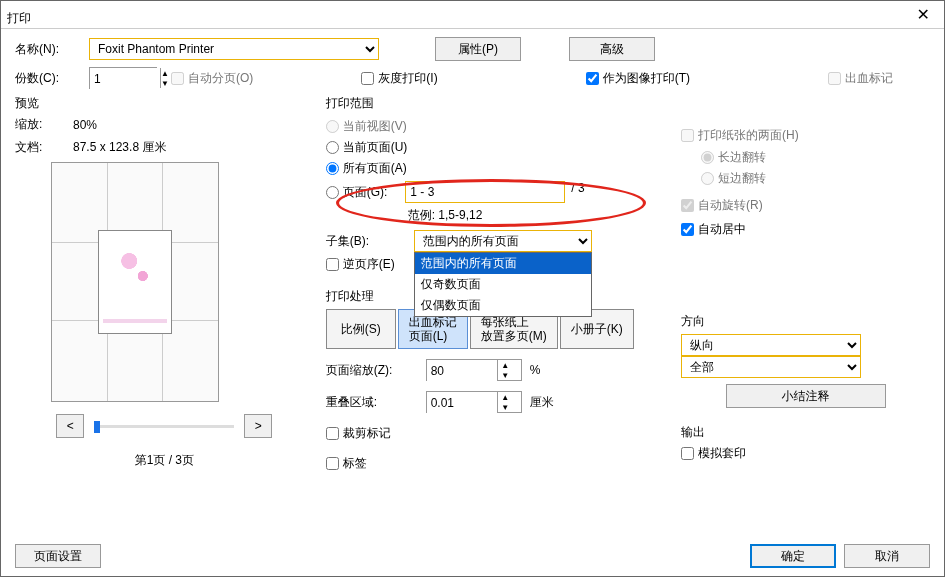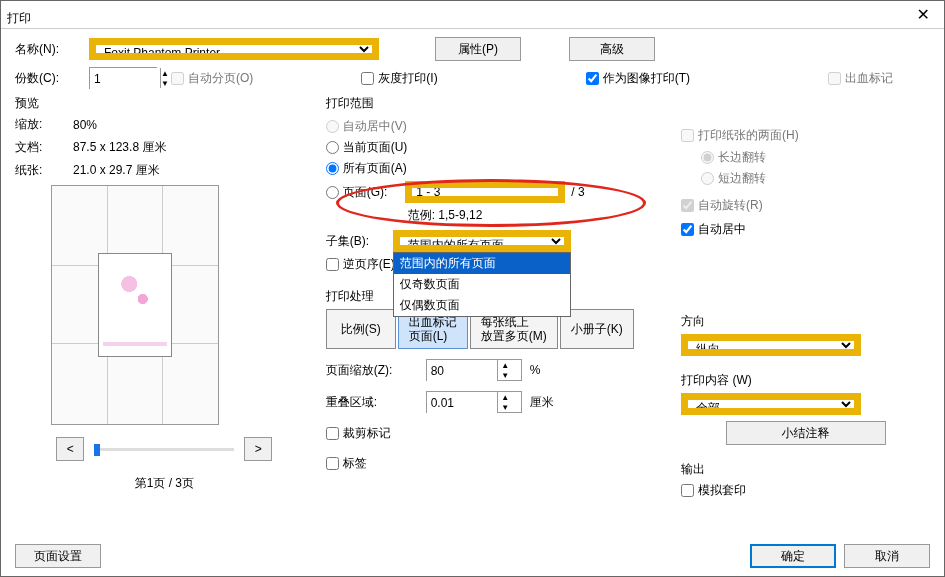--- a/index.html
+++ b/index.html
@@ -3,21 +3,21 @@
 <meta charset="utf-8">
 <style>
 * { box-sizing: border-box; margin: 0; padding: 0; font-family: "Microsoft YaHei", "SimSun", sans-serif; font-size: 12px; }
 body { background: #fff; width: 945px; height: 577px; position: relative; border: 1px solid #666; overflow: hidden; }
 .titlebar { height: 28px; display: flex; align-items: center; padding: 0 6px; border-bottom: 1px solid #ccc; }
 .titlebar .title { flex: 1; margin-top: 8px; }
 .titlebar .close { font-size: 16px; cursor: pointer; padding: 0 8px; }
 .content { padding: 8px 14px 0 14px; }
 .row { display: flex; align-items: center; margin-bottom: 6px; gap: 14px; }
 .lbl-left { width: 60px; }
-select, input[type=text] { border: 7px solid #eab308; background: #fff; height: 22px; padding: 0 4px; }
+select, input[type=text] { border: 1px solid #eab308; background: #fff; height: 22px; padding: 0 4px; }
 .btn { display: inline-flex; align-items: center; justify-content: center; border: 1px solid #999; background: #f0f0f0; height: 24px; min-width: 86px; padding: 0 10px; cursor: pointer; }
 .btn.small { min-width: 28px; padding: 0 6px; }
 .btn.primary { border: 2px solid #0078d4; }
 .checkbox, .radio { display: inline-flex; align-items: center; gap: 4px; }
 .checkbox input, .radio input { width: 13px; height: 13px; }
 .cols { display: flex; gap: 12px; margin-top: 6px; }
 .left-col { width: 300px; }
 .mid-col { width: 345px; }
 .right-col { width: 250px; margin-top: 32px; }
 .section-title { margin-bottom: 4px; }
@@ -29,27 +29,27 @@
 .preview-box .h2 { position:absolute; left:0; right:0; top:66%; height:1px; background:#ccc; }
 .preview-box .v1 { position:absolute; top:0; bottom:0; left:33%; width:1px; background:#ccc; }
 .preview-box .v2 { position:absolute; top:0; bottom:0; left:66%; width:1px; background:#ccc; }
 .nav-row { display:flex; align-items:center; justify-content:center; gap:10px; margin-top:12px; }
 .nav-row .track { width:140px; height:3px; background:#ddd; position:relative; }
 .nav-row .track .knob { position:absolute; top:-4px; left:0; width:6px; height:12px; background:#1a73e8; }
 .page-indicator { text-align:center; margin-top:14px; }
 fieldset.range { border: none; }
 .radio-col { display:flex; flex-direction:column; gap:4px; margin-top:2px; }
 .ellipse { position:absolute; left: 335px; top: 178px; width: 310px; height: 48px; border: 3px solid #e1261c; border-radius: 50%; pointer-events:none; }
-.pages-row { display:flex; align-items:center; gap:4px; }
+.pages-row { display:flex; gap:4px; }
 .pages-input { width: 160px; }
 .total-pages { margin-left: 2px; }
 .ex-row { margin: 4px 0 6px 82px; font-size: 12px; }
-.subset-row { display:flex; align-items:flex-start; gap: 11px; margin-top: 2px; }
+.subset-row { display:flex; align-items:flex-start; gap: 24px; margin-top: 2px; }
 .subset-label { width: 56px; padding-top:3px; }
-.combo-wrap { position: relative; width: 204px; }
+.combo-wrap { position: relative; width: 204px; margin-left: 8px; }
 .combo { width: 178px; }
 .combo-list { position:absolute; top:22px; left:0; width:178px; border:1px solid #666; background:#fff; z-index:50; }
 .combo-list div { padding: 2px 6px; }
 .combo-list div.selected { background:#0a62c9; color:#fff; }
 .handling-title { margin-top: 14px; }
 .btn-group { display:flex; gap:2px; margin-top:4px; }
 .btn-group .tbtn { border:1px solid #888; background:#f4f4f4; padding:6px 10px; display:flex; flex-direction:column; align-items:center; justify-content:center; min-width:70px; height:40px; line-height:1.2; cursor:pointer; }
 .btn-group .tbtn.active { background:#cfe3fb; border-color:#5a8fd6; }
 .form-row { display:flex; align-items:center; gap:8px; margin-top:10px; }
 .form-row .lbl { width: 92px; }
@@ -119,24 +119,20 @@
     <div class="left-col">
       <div class="section-title">预览</div>
       <div class="row">
           <span style="width:44px">缩放:</span>
           <span>80%</span>
         </div>
       <div class="row">
           <span style="width:44px">文档:</span>
           <span>87.5 x 123.8 厘米</span>
         </div>
-      <div class="row">
-          <span style="width:44px">纸张:</span>
-          <span>21.0 x 29.7 厘米</span>
-        </div>
       <div class="preview-box">
         <div class="h1"></div>
           <div class="h2"></div>
           <div class="v1"></div>
           <div class="v2"></div>
         <div class="page-inner">
           <div class="accent"></div>
             <div class="txt"></div>
         </div>
       </div>
@@ -149,21 +145,21 @@
       </div>
       <div class="page-indicator">第1页 / 3页</div>
     </div>
 
     <div class="mid-col">
       <div class="section-title">打印范围</div>
       <fieldset class="range">
         <div class="radio-col">
           <label class="radio disabled">
               <input type="radio" name="pr" disabled="" style="">
-              <span>自动居中(V)</span>
+              <span>当前视图(V)</span>
             </label>
           <label class="radio">
               <input type="radio" name="pr" style="">
               <span>当前页面(U)</span>
             </label>
           <label class="radio">
               <input type="radio" name="pr" checked="" style="">
               <span>所有页面(A)</span>
             </label>
           <div class="pages-row">
@@ -269,21 +265,20 @@
       <div style="margin-bottom:14px"><label class="checkbox">
             <input type="checkbox" checked="" style="">
             <span>自动居中</span>
           </label></div>
 
       <div style="height:60px"></div>
 
       <div class="section-title">方向</div>
       <select class="select-full"><option>纵向</option></select>
 
-      <div class="section-title" style="margin-top:16px">打印内容 (W)</div>
       <select class="select-full"><option>全部</option></select>
       <div style="margin-top:6px; text-align:center;">
         <button class="btn" style="min-width:160px">小结注释</button>
       </div>
 
       <div class="section-title" style="margin-top:16px">输出</div>
       <label class="checkbox">
           <input type="checkbox" style="">
           <span>模拟套印</span>
         </label>

